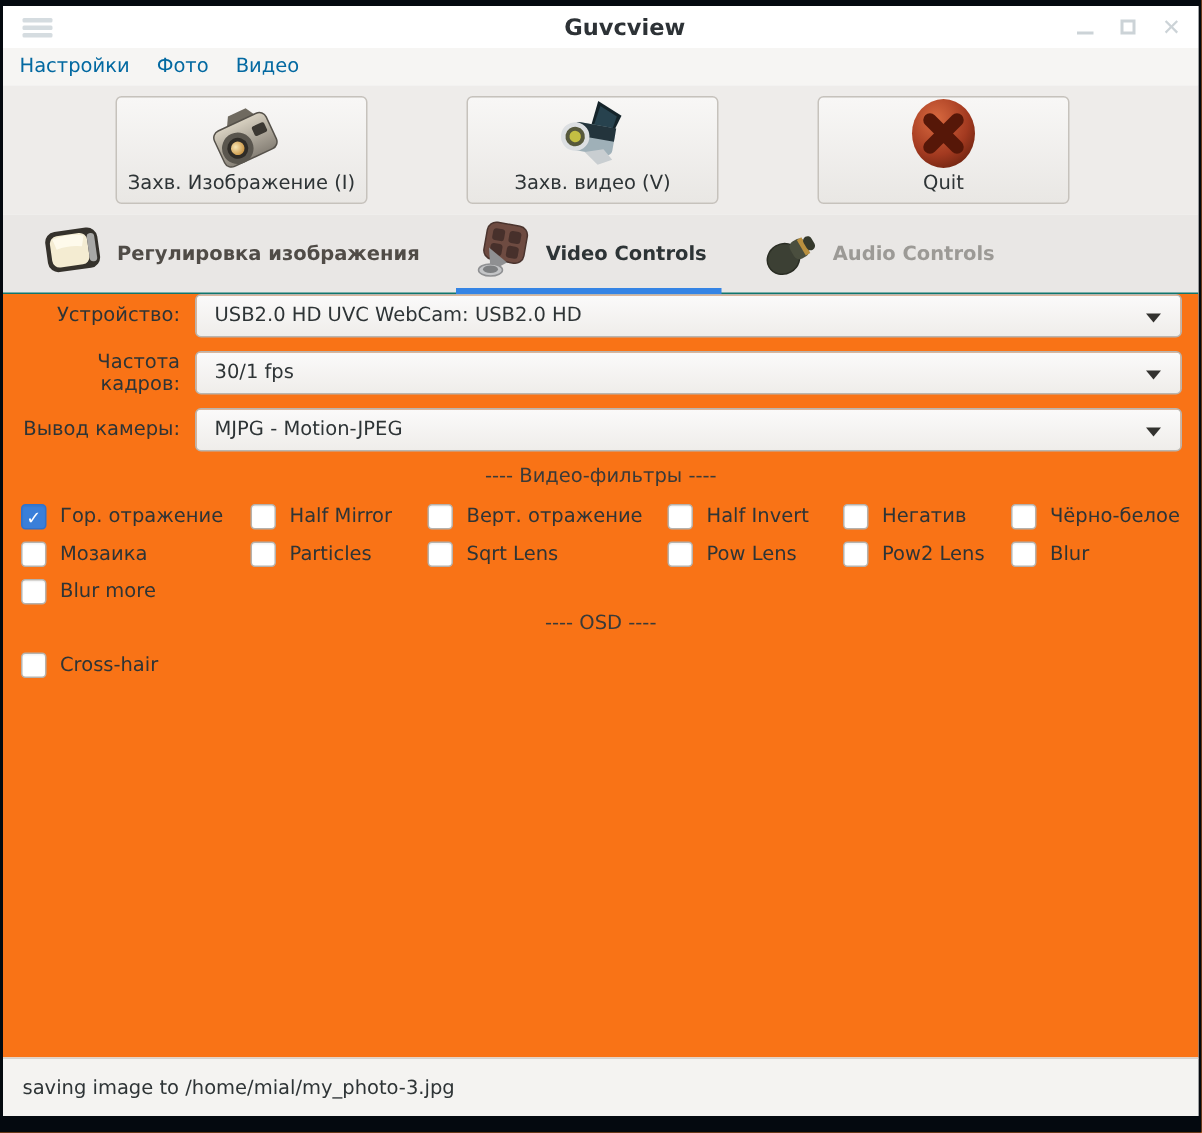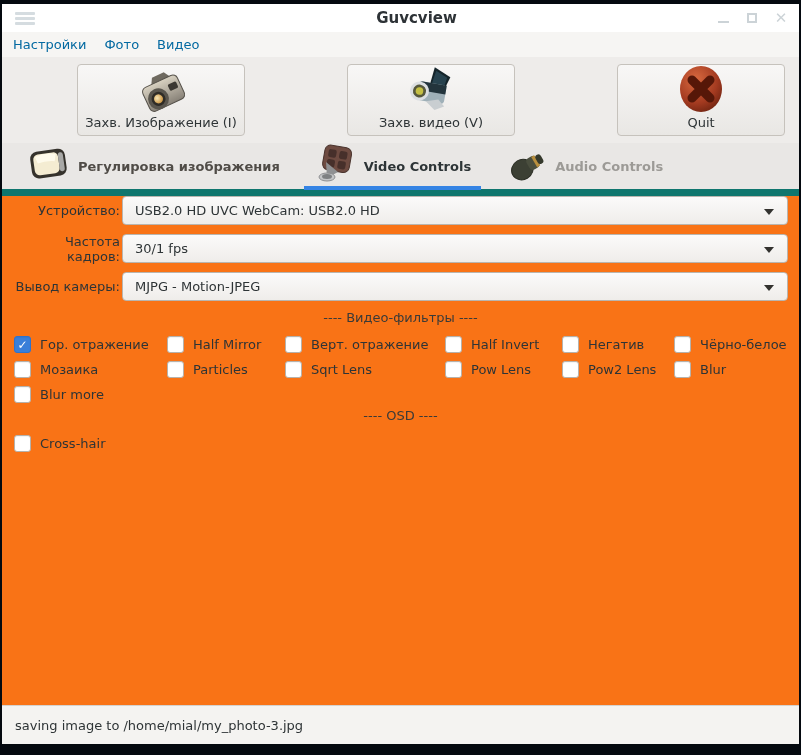--- a/index.html
+++ b/index.html
@@ -16,41 +16,41 @@
   .wc { width:16px; height:16px; display:flex; align-items:center; justify-content:center; }
   .wc-min span { width:11px; height:2px; background:#ccd3d7; margin-top:8px; }
   .wc-max span { width:10px; height:10px; border:2px solid #ccd3d7; }
   .wc-close { color:#ccd3d7; font-size:15px; font-weight:bold; line-height:1; }
 
   
   .menubar { height:25px; background:#f6f5f3; display:flex; align-items:center; padding-left:2px; flex:none; }
   .menu-item { font-size:13px; color:#0369a1; padding:3px 9px; }
 
   
-  .toolbar { height:86px; background:#eeecea; display:flex; align-items:center; padding-left:75px; gap:102px; flex:none; }
+  .toolbar { height:86px; background:#eeecea; display:flex; align-items:center; padding-left:75px; gap:66px; flex:none; }
   .tb-btn { width:168px; height:72px; border:1px solid #c6c2bc; border-radius:4px;
             background:linear-gradient(#f8f7f6,#e9e7e4); display:flex; flex-direction:column;
             align-items:center; justify-content:flex-end; padding-bottom:5px; }
   .tb-btn .ticon { height:52px; display:flex; align-items:center; justify-content:center; }
   .tb-btn .tlabel { font-size:13px; color:#2e3436; }
 
   
   .tabbar { height:53px; background:#e9e7e5; display:flex; align-items:stretch; padding-left:16px; gap:14px;
-            border-bottom:7px solid #0f766e; flex:none; }
+            border-bottom:1px solid #0f766e; flex:none; }
   .tab { display:flex; align-items:center; gap:8px; padding:0 10px; position:relative; }
   .tab-label { font-size:13px; font-weight:bold; color:#504c47; }
   .tab.active .tab-label { color:#2d3436; }
   .tab.disabled .tab-label { color:#9c9a96; }
   .tab.active::after { content:""; position:absolute; left:0; right:0; bottom:-1px; height:4px; background:#3584e4; }
 
   
   .content { flex:1; background:#f97316; padding-top:0; overflow:hidden; }
   .field-row { display:flex; align-items:center; height:29px; margin:0 11px 9px 8px; }
   .field-label { width:110px; text-align:right; font-size:13px; color:#2e3436; flex:none; }
-  .dropdown { flex:1; height:29px; margin-left:2px; border:1px solid #b9b5af; border-radius:4px;
+  .dropdown { flex:1; height:29px; margin-left:10px; border:1px solid #b9b5af; border-radius:4px;
               background:linear-gradient(#fbfafa,#efedea); display:flex; align-items:center;
               padding:0 34px 0 12px; position:relative; }
   .dropdown .dd-value { font-size:13px; color:#2e3436; white-space:nowrap; }
   .dd-arrow { position:absolute; right:13px; top:12px; width:0; height:0;
               border-left:5px solid transparent; border-right:5px solid transparent; border-top:6px solid #33322f; }
 
   .section-header { text-align:center; font-size:13px; color:#3a3a38; margin-top:8px; height:16px; }
 
   .filters-grid { display:grid; grid-template-columns:153px 118px 160px 117px 112px 1fr;
                   row-gap:8px; padding-left:12px; margin-top:10px; align-items:center; }

